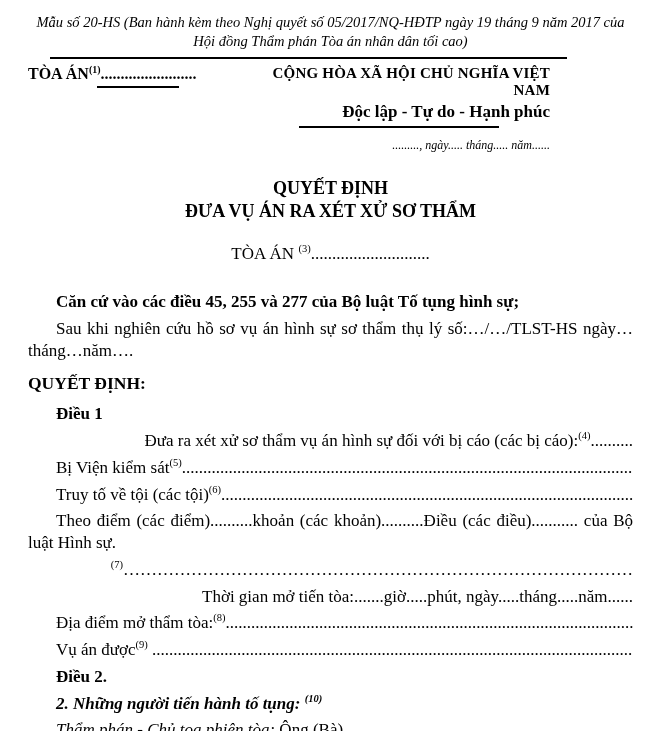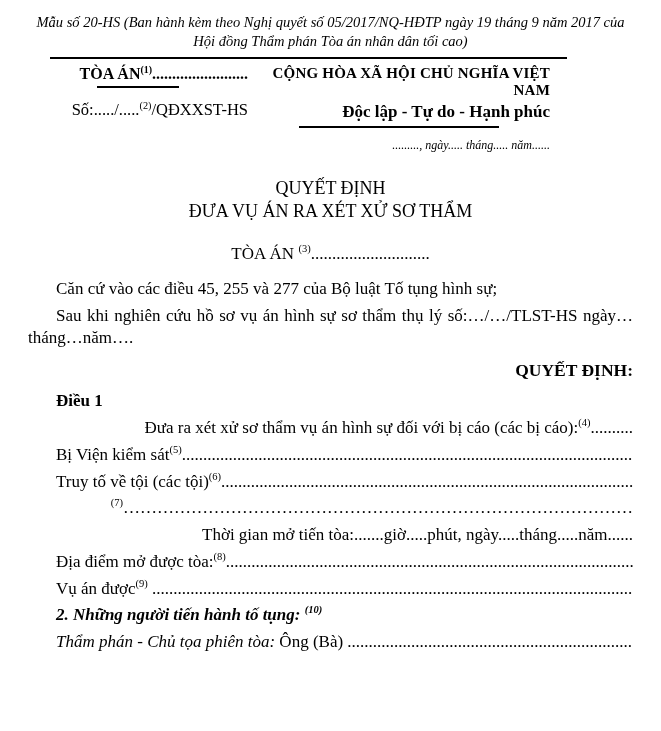--- a/index.html
+++ b/index.html
@@ -16,56 +16,56 @@
     font-size: 14.5px;
     line-height: 1.28;
     text-align: center;
   }
   .top-rule {
     height: 0; border-top: 2px solid #000;
     width: 517px; margin: 7px 0 6px 22px;
   }
 
   .header-cols { display: flex; }
-  .col-left  { width: 220px; text-align: right; }
+  .col-left  { width: 220px; text-align: left; }
   .col-right { width: 302px; text-align: right; }
 
   .court-line { font-weight: bold; font-size: 16px; }
   .underline-left {
     height: 0; border-top: 2px solid #000;
     width: 82px; margin: 3px auto 12px auto;
   }
   .so-line { font-size: 16.5px; }
 
   .nation1 { font-weight: bold; font-size: 15px; letter-spacing: 0.2px; }
   .nation2 { font-weight: bold; font-size: 17px; margin-top: 3px; }
   .underline-right {
     height: 0; border-top: 2px solid #000;
     width: 200px; margin: 4px auto 10px auto;
   }
   .date-line { font-style: italic; font-size: 12px; }
 
   .title-block {
     margin-top: 24px; text-align: center;
-    font-weight: normal; font-size: 18px; line-height: 1.25;
+    font-weight: bold; font-size: 18px; line-height: 1.25;
   }
   .title-court {
     margin-top: 22px; text-align: center;
     font-weight: normal; font-size: 17px;
   }
 
   p {
     margin: 0 0 5px 0;
     font-size: 17px; line-height: 1.28;
     text-indent: 28px; text-align: justify;
   }
-  p.first-body { margin-top: 14px; }
+  p.first-body { margin-top: 27px; font-weight: bold; }
   .decision-heading {
     font-weight: bold; font-size: 17.5px;
-    text-align: right; text-indent: 0;
+    text-align: left; text-indent: 0;
     margin: 12px 0 9px 0;
   }
   .fill { white-space: nowrap; overflow: hidden; text-align: right; }
   .dieu { font-weight: bold; }
   .bold-ital { font-weight: bold; font-style: italic; }
   .ital { font-style: italic; }
   sup { font-size: 0.62em; line-height: 0; vertical-align: super; }
 </style>
 </head>
 <body>
@@ -73,21 +73,20 @@
 <div class="page">
 
   <div class="form-note">Mẫu số 20-HS (Ban hành kèm theo Nghị quyết số 05/2017/NQ-HĐTP ngày 19 tháng 9 năm 2017 của Hội đồng Thẩm phán Tòa án nhân dân tối cao)</div>
 
   <div class="top-rule"></div>
 
   <div class="header-cols">
     <div class="col-left">
       <div class="court-line"><span>TÒA ÁN</span><sup>(1)</sup><span>........................</span></div>
       <div class="underline-left"></div>
-      <div class="so-line"><span>Số:...../.....</span><sup>(2)</sup><span>/QĐXXST-HS</span></div>
     </div>
     <div class="col-right">
       <div class="nation1">CỘNG HÒA XÃ HỘI CHỦ NGHĨA VIỆT NAM</div>
       <div class="nation2">Độc lập - Tự do - Hạnh phúc</div>
       <div class="underline-right"></div>
       <div class="date-line">........., ngày..... tháng..... năm......</div>
     </div>
   </div>
 
   <div class="title-block">
@@ -103,27 +102,29 @@
   <div class="decision-heading">QUYẾT ĐỊNH:</div>
 
   <p class="dieu">Điều 1</p>
 
   <p class="fill"><span>Đưa ra xét xử sơ thẩm vụ án hình sự đối với bị cáo (các bị cáo):</span><sup>(4)</sup><span>..........</span></p>
 
   <p class="fill"><span>Bị Viện kiểm sát</span><sup>(5)</sup><span>..................................................................................................................</span></p>
 
   <p class="fill"><span>Truy tố về tội (các tội)</span><sup>(6)</sup><span>....................................................................................................</span></p>
 
+  <p>Theo điểm (các điểm)..........khoản (các khoản)..........Điều (các điều)........... của Bộ luật Hình sự.</p>
 
   <p class="fill"><sup>(7)</sup><span>………………………………………………………………………………</span></p>
 
   <p class="fill">Thời gian mở tiến tòa:.......giờ.....phút, ngày.....tháng.....năm......</p>
 
-  <p class="fill"><span>Địa điểm mở được tòa:</span><sup>(8)</sup><span>....................................................................................................</span></p>
+  <p class="fill"><span>Địa điểm mở thẩm tòa:</span><sup>(8)</sup><span>....................................................................................................</span></p>
 
   <p class="fill"><span>Vụ án được</span><sup>(9)</sup><span> ..................................................................................................................</span></p>
 
+  <p class="dieu">Điều 2.</p>
 
   <p class="bold-ital"><span>2. Những người tiến hành tố tụng: </span><sup>(10)</sup></p>
 
   <p class="fill"><span class="ital">Thẩm phán - Chủ tọa phiên tòa:</span><span> Ông (Bà) </span><span>......................................................................</span></p>
 
 </div>
 
 </body></html>

